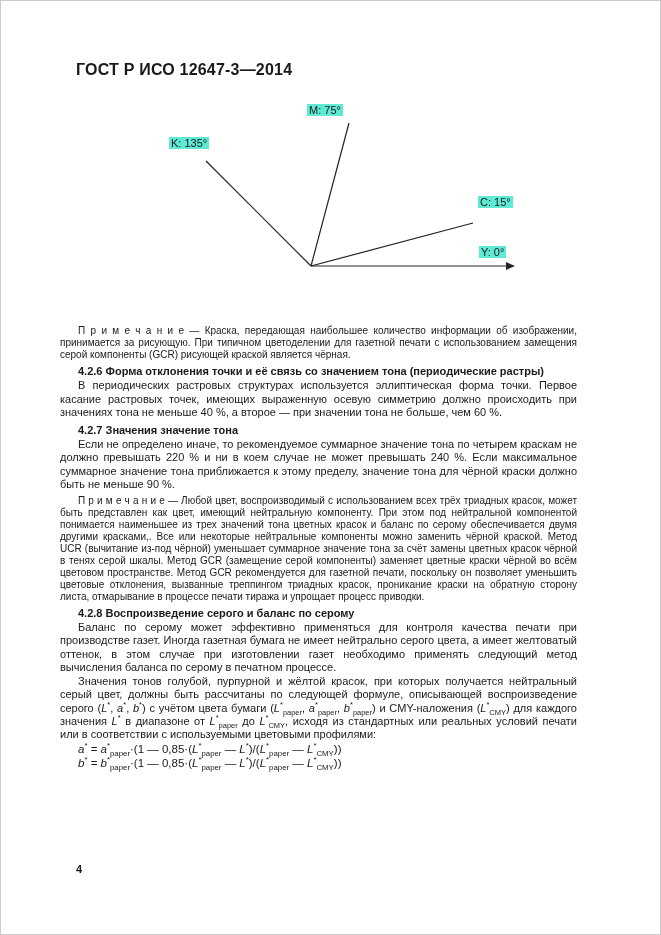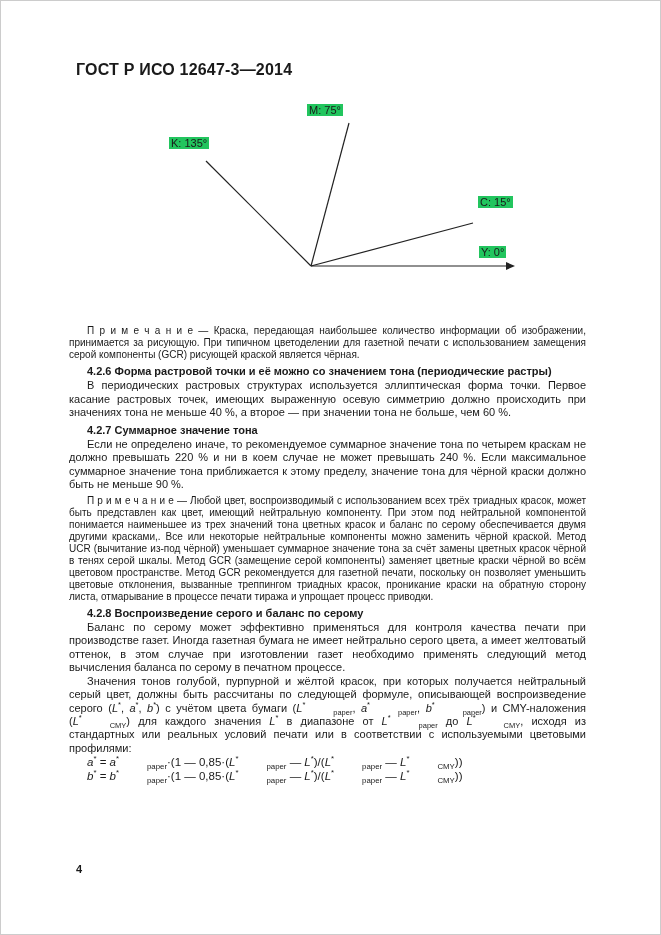--- a/index.html
+++ b/index.html
@@ -31,48 +31,48 @@
     width: 661px;
     height: 186px;
   }
   .diagram svg { position: absolute; left: 0; top: 0; }
   .ln { stroke: #222222; stroke-width: 1.2; }
   .arrowhead { fill: #222222; }
   .dlabel {
     position: absolute;
     font-size: 11px;
     white-space: nowrap;
-    background: #22c55e;
+    background: #5eead4;
     padding: 0 2px;
   }
   .caption {
     position: absolute;
     left: 58px;
     top: 284px;
     width: 546px;
     text-align: center;
     font-size: 11px;
     line-height: 1.35;
   }
   .content {
     position: absolute;
-    left: 68px;
+    left: 59px;
     top: 321px;
     width: 517px;
     font-size: 11px;
     line-height: 1.22;
     text-align: justify;
   }
   p.body { text-indent: 18px; margin: 0; }
   p.heading { text-indent: 18px; font-weight: bold; margin: 4px 0 1px; }
   p.note { text-indent: 18px; font-size: 10px; line-height: 1.2; margin: 3px 0 4px; }
   .formula { text-align: left; text-indent: 0; margin: 16px 0 0; font-size: 11.5px; }
   .seg-i { font-style: italic; }
   .seg-sup { vertical-align: super; font-size: 68%; line-height: 0; }
-  .seg-sub { vertical-align: sub; font-size: 68%; line-height: 0; margin-left: 28px; }
+  .seg-sub { vertical-align: sub; font-size: 68%; line-height: 0; }
   .page-number {
     position: absolute;
     left: 75px;
     top: 862px;
     font-size: 11px;
     font-weight: bold;
   }
 </style>
 </head>
 <body>
@@ -91,23 +91,23 @@
     </svg>
     <div class="dlabel" style="left:306px; top:8px;">M: 75°</div>
     <div class="dlabel" style="left:168px; top:41px;">K: 135°</div>
     <div class="dlabel" style="left:477px; top:100px;">C: 15°</div>
     <div class="dlabel" style="left:478px; top:150px;">Y: 0°</div>
   </div>
 
 
   <div class="content">
     <p class="note">П р и м е ч а н и е — Краска, передающая наибольшее количество информации об изображении, принимается за рисующую. При типичном цветоделении для газетной печати с использованием замещения серой компоненты (GCR) рисующей краской является чёрная.</p>
-    <p class="heading">4.2.6 Форма растровой точки и её можно со значением тона (периодические растры)</p>
+    <p class="heading">4.2.6 Форма отклонения точки и её связь со значением тона (периодические растры)</p>
     <p class="body">В периодических растровых структурах используется эллиптическая форма точки. Первое касание растровых точек, имеющих выраженную осевую симметрию должно происходить при значениях тона не меньше 40 %, а второе — при значении тона не больше, чем 60 %.</p>
-    <p class="heading">4.2.7 Суммарное значение тона</p>
+    <p class="heading">4.2.7 Значения значение тона</p>
     <p class="body">Если не определено иначе, то рекомендуемое суммарное значение тона по четырем краскам не должно превышать 220 % и ни в коем случае не может превышать 240 %. Если максимальное суммарное значение тона приближается к этому пределу, значение тона для чёрной краски должно быть не меньше 90 %.</p>
     <p class="note">П р и м е ч а н и е — Любой цвет, воспроизводимый с использованием всех трёх триадных красок, может быть представлен как цвет, имеющий нейтральную компоненту. При этом под нейтральной компонентой понимается наименьшее из трех значений тона цветных красок и баланс по серому обеспечивается двумя другими красками,. Все или некоторые нейтральные компоненты можно заменить чёрной краской. Метод UCR (вычитание из-под чёрной) уменьшает суммарное значение тона за счёт замены цветных красок чёрной в тенях серой шкалы. Метод GCR (замещение серой компоненты) заменяет цветные краски чёрной во всём цветовом пространстве. Метод GCR рекомендуется для газетной печати, поскольку он позволяет уменьшить цветовые отклонения, вызванные треппингом триадных красок, проникание краски на обратную сторону листа, отмарывание в процессе печати тиража и упрощает процесс приводки.</p>
     <p class="heading">4.2.8 Воспроизведение серого и баланс по серому</p>
     <p class="body">Баланс по серому может эффективно применяться для контроля качества печати при производстве газет. Иногда газетная бумага не имеет нейтрально серого цвета, а имеет желтоватый оттенок, в этом случае при изготовлении газет необходимо применять следующий метод вычисления баланса по серому в печатном процессе.</p>
     <p class="body"><span>Значения тонов голубой, пурпурной и жёлтой красок, при которых получается нейтральный серый цвет, должны быть рассчитаны по следующей формуле, описывающей воспроизведение серого (</span><span class="seg-i">L</span><span class="seg-sup">*</span><span>, </span><span class="seg-i">a</span><span class="seg-sup">*</span><span>, </span><span class="seg-i">b</span><span class="seg-sup">*</span><span>) с учётом цвета бумаги (</span><span class="seg-i">L</span><span class="seg-sup">*</span><span class="seg-sub">paper</span><span>, </span><span class="seg-i">a</span><span class="seg-sup">*</span><span class="seg-sub">paper</span><span>, </span><span class="seg-i">b</span><span class="seg-sup">*</span><span class="seg-sub">paper</span><span>) и CMY-наложения (</span><span class="seg-i">L</span><span class="seg-sup">*</span><span class="seg-sub">CMY</span><span>) для каждого значения </span><span class="seg-i">L</span><span class="seg-sup">*</span><span> в диапазоне от </span><span class="seg-i">L</span><span class="seg-sup">*</span><span class="seg-sub">paper</span><span> до </span><span class="seg-i">L</span><span class="seg-sup">*</span><span class="seg-sub">CMY</span><span>, исходя из стандартных или реальных условий печати или в соответствии с используемыми цветовыми профилями:</span></p>
     <p class="body formula"><span class="seg-i">a</span><span class="seg-sup">*</span><span> = </span><span class="seg-i">a</span><span class="seg-sup">*</span><span class="seg-sub">paper</span><span>·(1 — 0,85·(</span><span class="seg-i">L</span><span class="seg-sup">*</span><span class="seg-sub">paper</span><span> — </span><span class="seg-i">L</span><span class="seg-sup">*</span><span>)/(</span><span class="seg-i">L</span><span class="seg-sup">*</span><span class="seg-sub">paper</span><span> — </span><span class="seg-i">L</span><span class="seg-sup">*</span><span class="seg-sub">CMY</span><span>))</span></p>
     <p class="body formula"><span class="seg-i">b</span><span class="seg-sup">*</span><span> = </span><span class="seg-i">b</span><span class="seg-sup">*</span><span class="seg-sub">paper</span><span>·(1 — 0,85·(</span><span class="seg-i">L</span><span class="seg-sup">*</span><span class="seg-sub">paper</span><span> — </span><span class="seg-i">L</span><span class="seg-sup">*</span><span>)/(</span><span class="seg-i">L</span><span class="seg-sup">*</span><span class="seg-sub">paper</span><span> — </span><span class="seg-i">L</span><span class="seg-sup">*</span><span class="seg-sub">CMY</span><span>))</span></p>
   </div>
 
   <div class="page-number">4</div>

